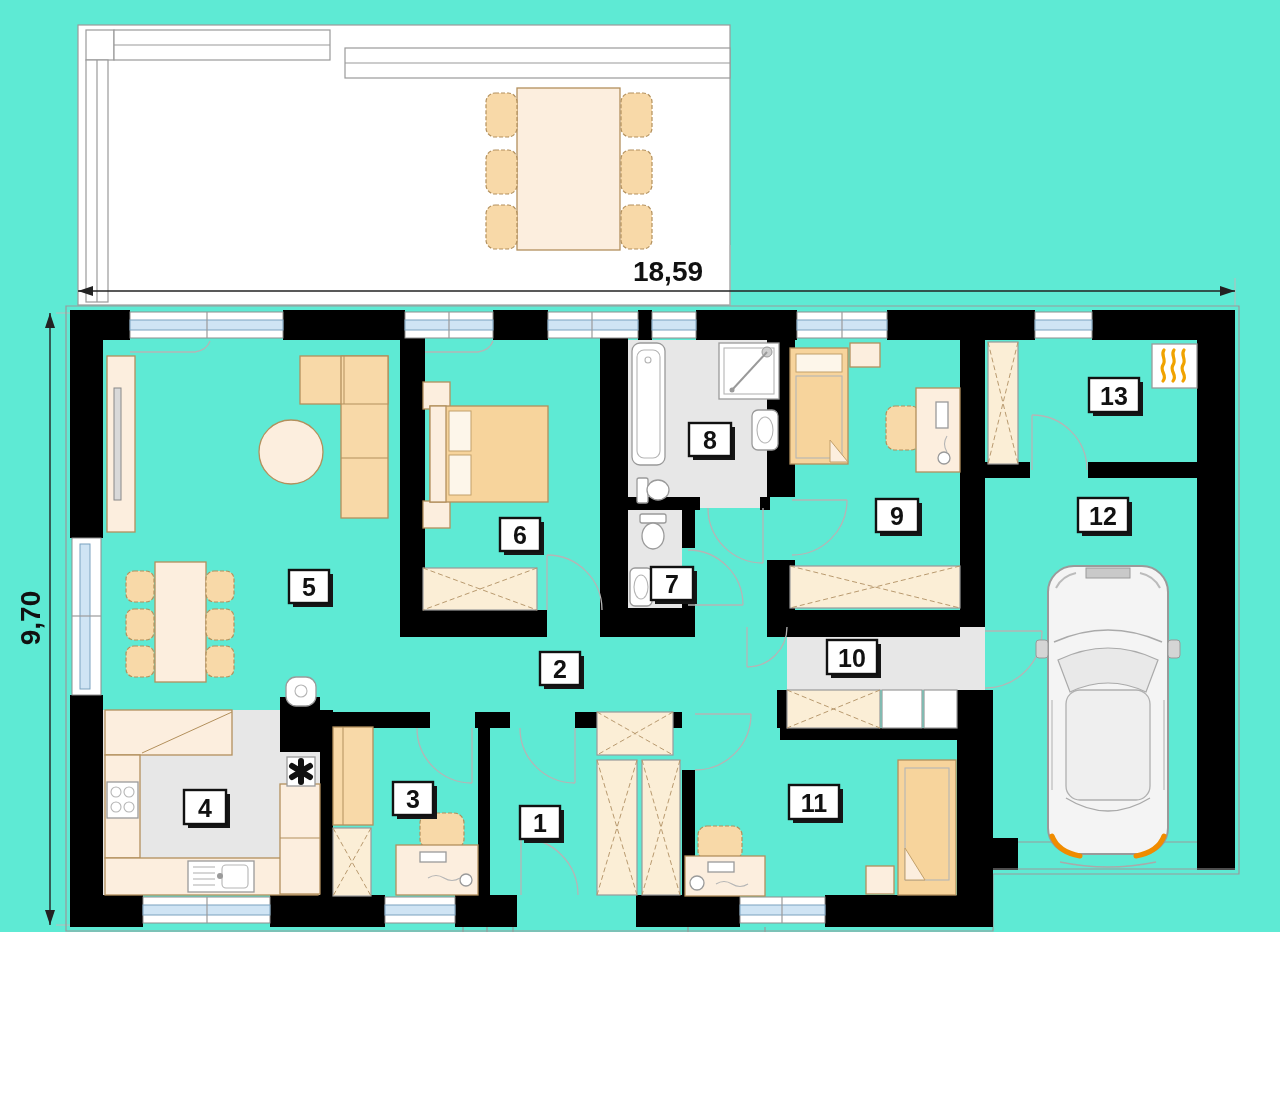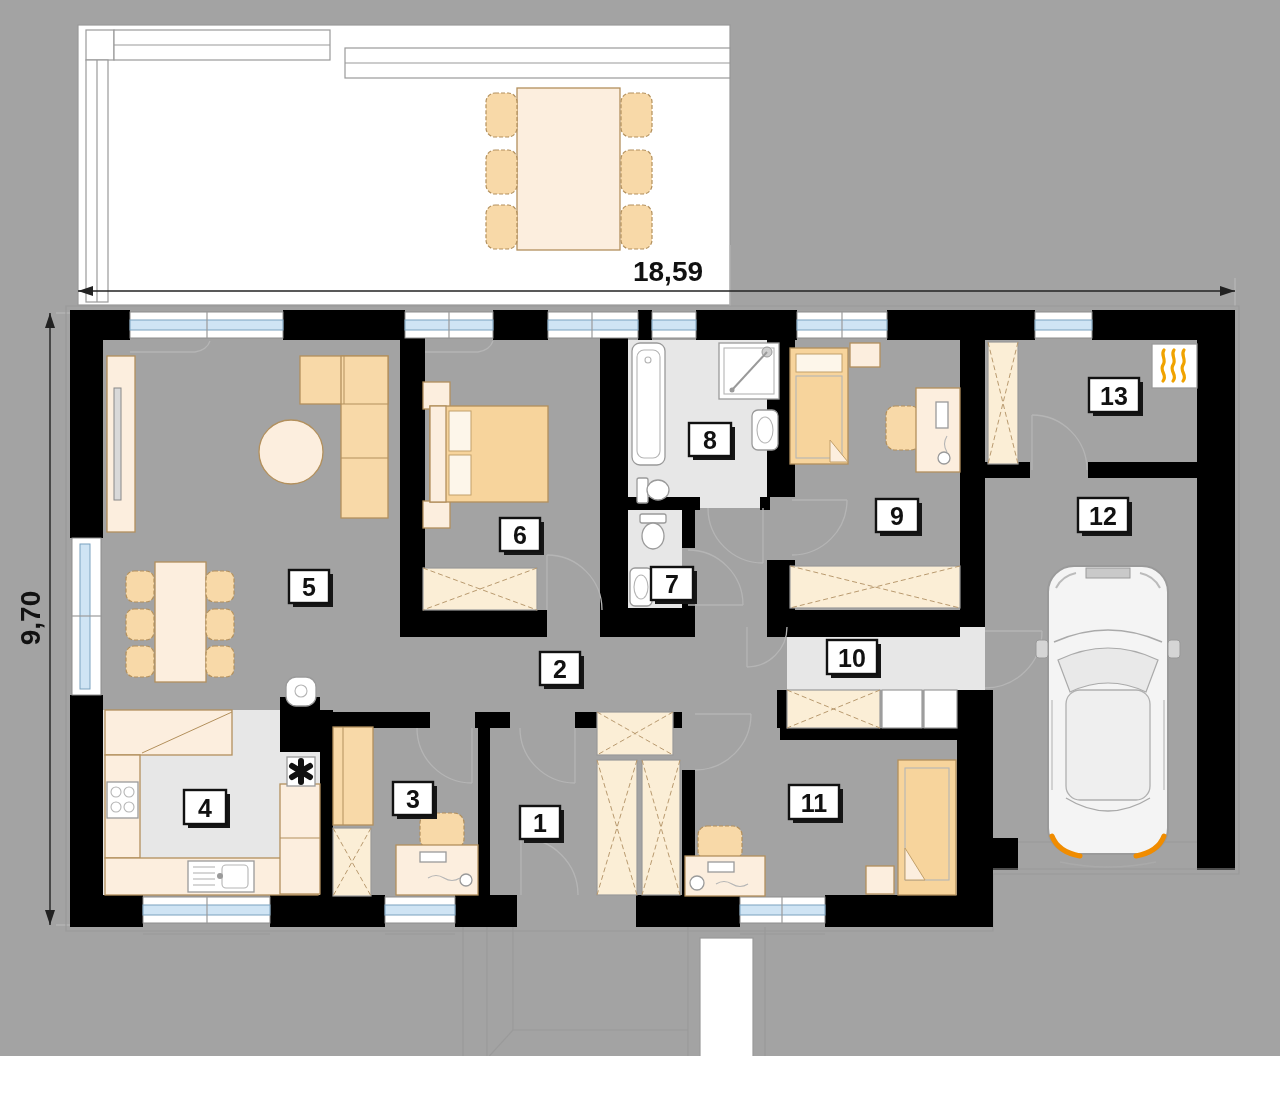--- a/index.html
+++ b/index.html
@@ -1,16 +1,16 @@
 <!DOCTYPE html>
 <html><head>
 <meta charset="utf-8">
 <style>
   html,body{margin:0;padding:0;background:#fff;}
-  .page{width:1280px;height:1056px;position:relative;background:#a3a3a3;}
+  .page{width:1280px;height:932px;position:relative;background:#5eead4;}
   svg{display:block;}
   .wall{fill:#000;stroke:none;}
   .thin{stroke:#9a9a9a;stroke-width:1.2;fill:none;}
   .thinf{stroke:#9a9a9a;stroke-width:1.2;fill:#fff;}
   .win-frame{fill:#fff;stroke:#8d8d8d;stroke-width:1;}
   .win-glass{fill:#cfe4f4;stroke:#7aa2bf;stroke-width:1;}
   .gray{fill:#e7e7e7;stroke:none;}
   .cream{fill:#fceede;stroke:#b3905c;stroke-width:1.3;}
   .mid{fill:#f8d9a8;stroke:#b3905c;stroke-width:1.3;}
   .chair{fill:#f8d9a8;stroke:#b3905c;stroke-width:1.2;stroke-dasharray:4 2;}

